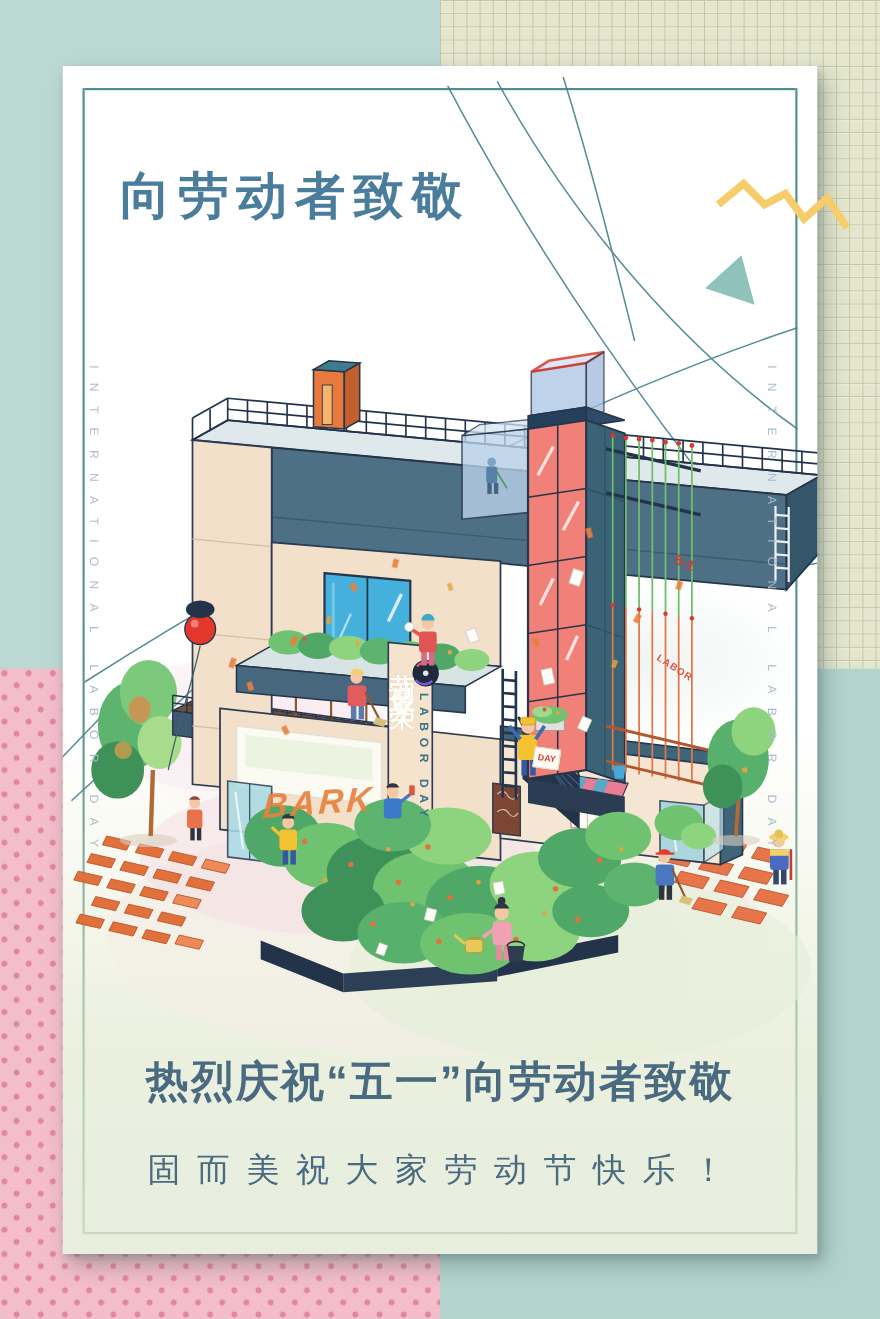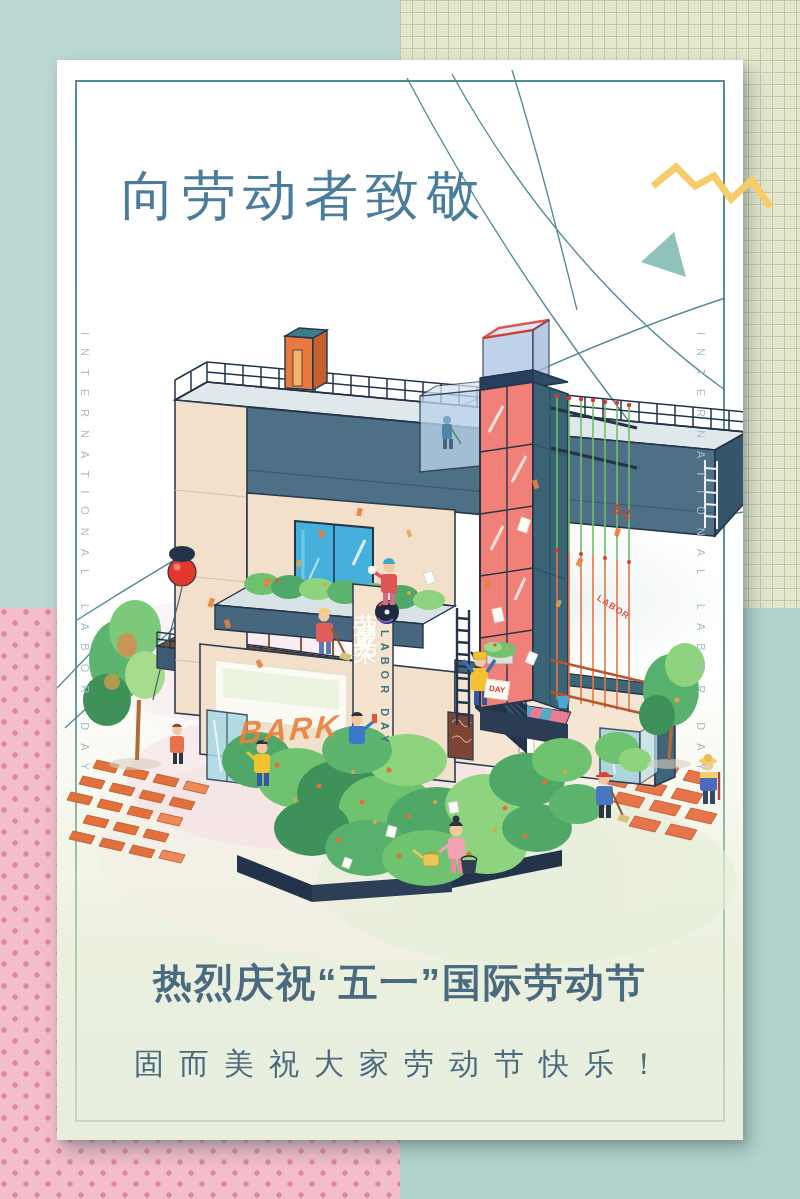--- a/index.html
+++ b/index.html
@@ -24,21 +24,21 @@
      background:linear-gradient(180deg,#ffffff 0%,#ffffff 56%,#f6f7ec 70%,#ebf0df 82%,#e7eedd 100%);
      box-shadow:7px 10px 18px rgba(70,95,95,.38),2px 3px 6px rgba(70,95,95,.25);}
   .poster::before{content:"";position:absolute;inset:0;
      background:
        radial-gradient(220px 120px at 30% 57%,rgba(244,190,205,.30),rgba(244,190,205,0) 70%),
        radial-gradient(260px 140px at 66% 72%,rgba(205,226,185,.35),rgba(205,226,185,0) 70%),
        radial-gradient(200px 110px at 78% 50%,rgba(200,220,214,.30),rgba(200,220,214,0) 70%);}
   .inner-border{position:absolute;left:18px;top:20px;right:18px;bottom:18px;border:2px solid;
      border-image:linear-gradient(180deg,#4f8f8e 0%,#5d9593 55%,#a9c6ab 78%,#c9d8bc 100%) 1;pointer-events:none;}
 
-  .title{position:absolute;left:48px;top:84px;margin:16px;font-size:54px;font-weight:400;
+  .title{position:absolute;left:48px;top:84px;margin:4px;font-size:46px;font-weight:700;
      letter-spacing:7px;color:#4a7d9b;z-index:5;}
   .side-text{position:absolute;top:272px;height:562px;writing-mode:vertical-rl;text-orientation:sideways;
      font-size:11px;letter-spacing:13px;color:#a9bccb;z-index:4;white-space:nowrap;}
   .side-text.left{left:22px;}
   .side-text.right{left:638px;}
 
   .slogan1{position:absolute;left:0;top:896px;width:100%;text-align:center;font-size:39px;font-weight:800;
      letter-spacing:2px;color:#4a6a80;z-index:5;}
   .slogan2{position:absolute;left:4px;top:984px;width:100%;text-align:center;font-size:30px;font-weight:500;
      letter-spacing:15px;color:#4a6a80;z-index:5;}
@@ -641,21 +641,21 @@
     <div class="side-text left">INTERNATIONAL LABOR DAY</div>
     <div class="side-text right">INTERNATIONAL LABOR DAY</div>
 
     <div class="sign-cn">劳动最光荣</div>
     <div class="sign-en">LABOR DAY</div>
     <span class="tag-51">5-1</span>
     <span class="tag-labor">LABOR</span>
     <span class="graffiti">BARK</span>
     <span class="wallnote">DAY</span>
 
-    <div class="slogan1">热烈庆祝“五一”国际劳动节</div>
+    <div class="slogan1">热烈庆祝“五一”向劳动者致敬</div>
     <div class="slogan2">固而美祝大家劳动节快乐！</div>
   </div>
 
   <svg class="overlay" width="800" height="1199" viewBox="0 0 800 1199">
     <polyline points="653,186 676,167 695,186 714,176 731,199 752,180 770,207" fill="none" stroke="#f6cd6a" stroke-width="7"></polyline>
     <polygon points="641,262 674,232 686,277" fill="#8ec2ba"></polygon>
   </svg>
 
 </div>
 

